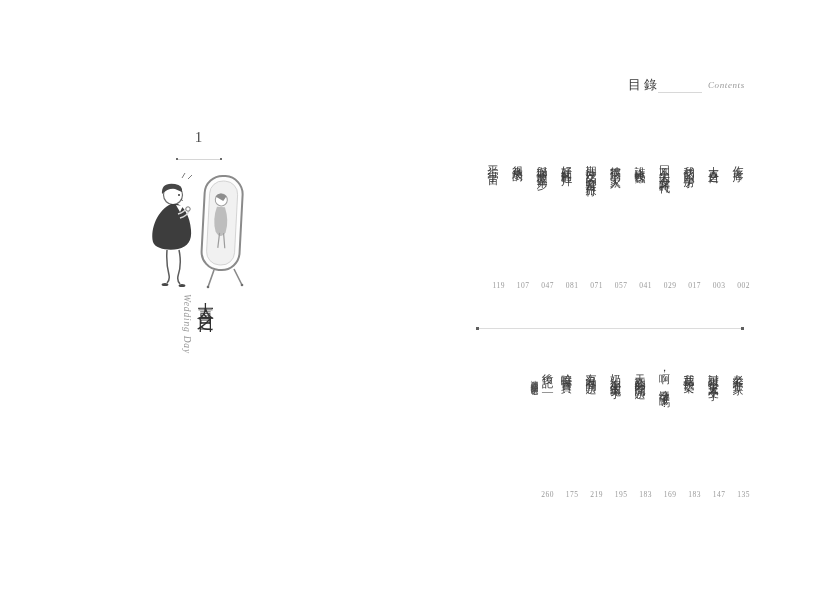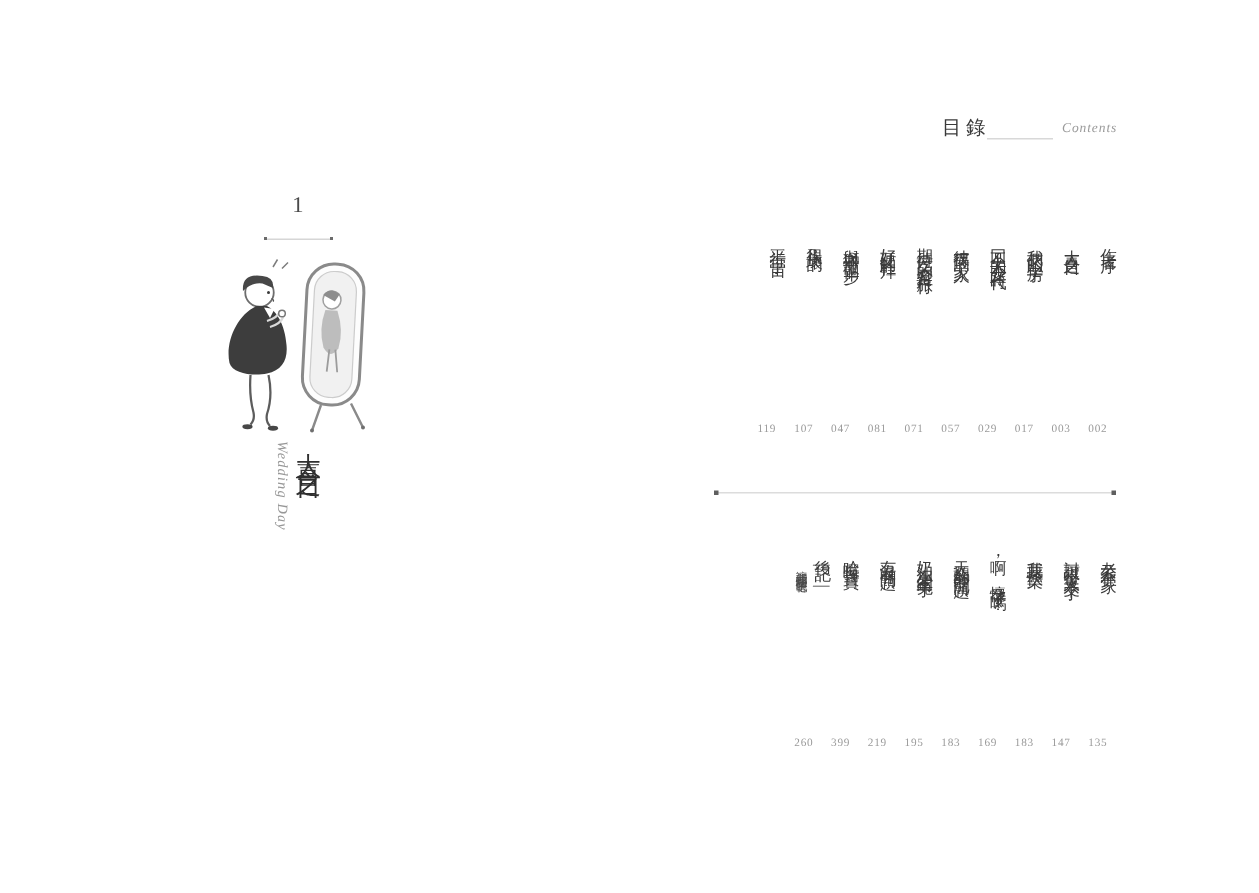--- a/index.html
+++ b/index.html
@@ -29,21 +29,21 @@
   .toc-list{position:absolute;left:480px;width:270px;display:flex;flex-direction:row-reverse;}
   .list1{top:157px;height:133px;}
   .list2{top:365px;height:134px;}
   .toc-col{position:relative;width:24.5px;height:100%;text-align:center;}
   .toc-vert{display:inline-block;writing-mode:vertical-rl;text-orientation:upright;
             max-height:118px;vertical-align:top;}
   .toc-title{display:block;font-size:11px;letter-spacing:2.5px;color:#3a3a3a;line-height:1.15;}
   .toc-sub{display:block;font-size:7.5px;letter-spacing:1.2px;color:#4a4a4a;
            margin-top:3px;margin-right:2px;line-height:1.2;}
   .toc-sub:empty{display:none;}
-  .toc-page{position:absolute;bottom:0;left:0;width:100%;text-align:left;
+  .toc-page{position:absolute;bottom:0;left:0;width:100%;text-align:right;
             font-size:7.5px;color:#9a9a9a;letter-spacing:0.5px;}
 
   .divider{position:absolute;left:477px;top:328px;width:266px;height:1px;background:#dcdcdc;}
   .divider::before,.divider::after{content:"";position:absolute;top:-1px;width:3px;height:3px;background:#5f5f5f;}
   .divider::before{left:-1px;} .divider::after{right:-1px;}
 </style>
 </head>
 <body>
 
 <div class="canvas">
@@ -123,20 +123,27 @@
       </div>
         <div class="toc-col">
         <span class="toc-vert">
           <span class="toc-title">回不去的少女時代</span>
           
         </span>
         <span class="toc-page">029</span>
       </div>
         <div class="toc-col">
         <span class="toc-vert">
+          <span class="toc-title">誰比較蠢</span>
+          
+        </span>
+        <span class="toc-page">041</span>
+      </div>
+        <div class="toc-col">
+        <span class="toc-vert">
           <span class="toc-title">彼得的一家人</span>
           
         </span>
         <span class="toc-page">057</span>
       </div>
         <div class="toc-col">
         <span class="toc-vert">
           <span class="toc-title">期待已久的蜜月旅行</span>
           
         </span>
@@ -222,21 +229,21 @@
           <span class="toc-title">有沒有問題</span>
           
         </span>
         <span class="toc-page">219</span>
       </div>
         <div class="toc-col">
         <span class="toc-vert">
           <span class="toc-title">哈囉寶寶</span>
           
         </span>
-        <span class="toc-page">399</span>
+        <span class="toc-page">175</span>
       </div>
         <div class="toc-col">
         <span class="toc-vert">
           <span class="toc-title">後記——</span>
           <span class="toc-sub">讓我們快問快答吧！</span>
         </span>
         <span class="toc-page">260</span>
       </div>
       </div>
   </section>

